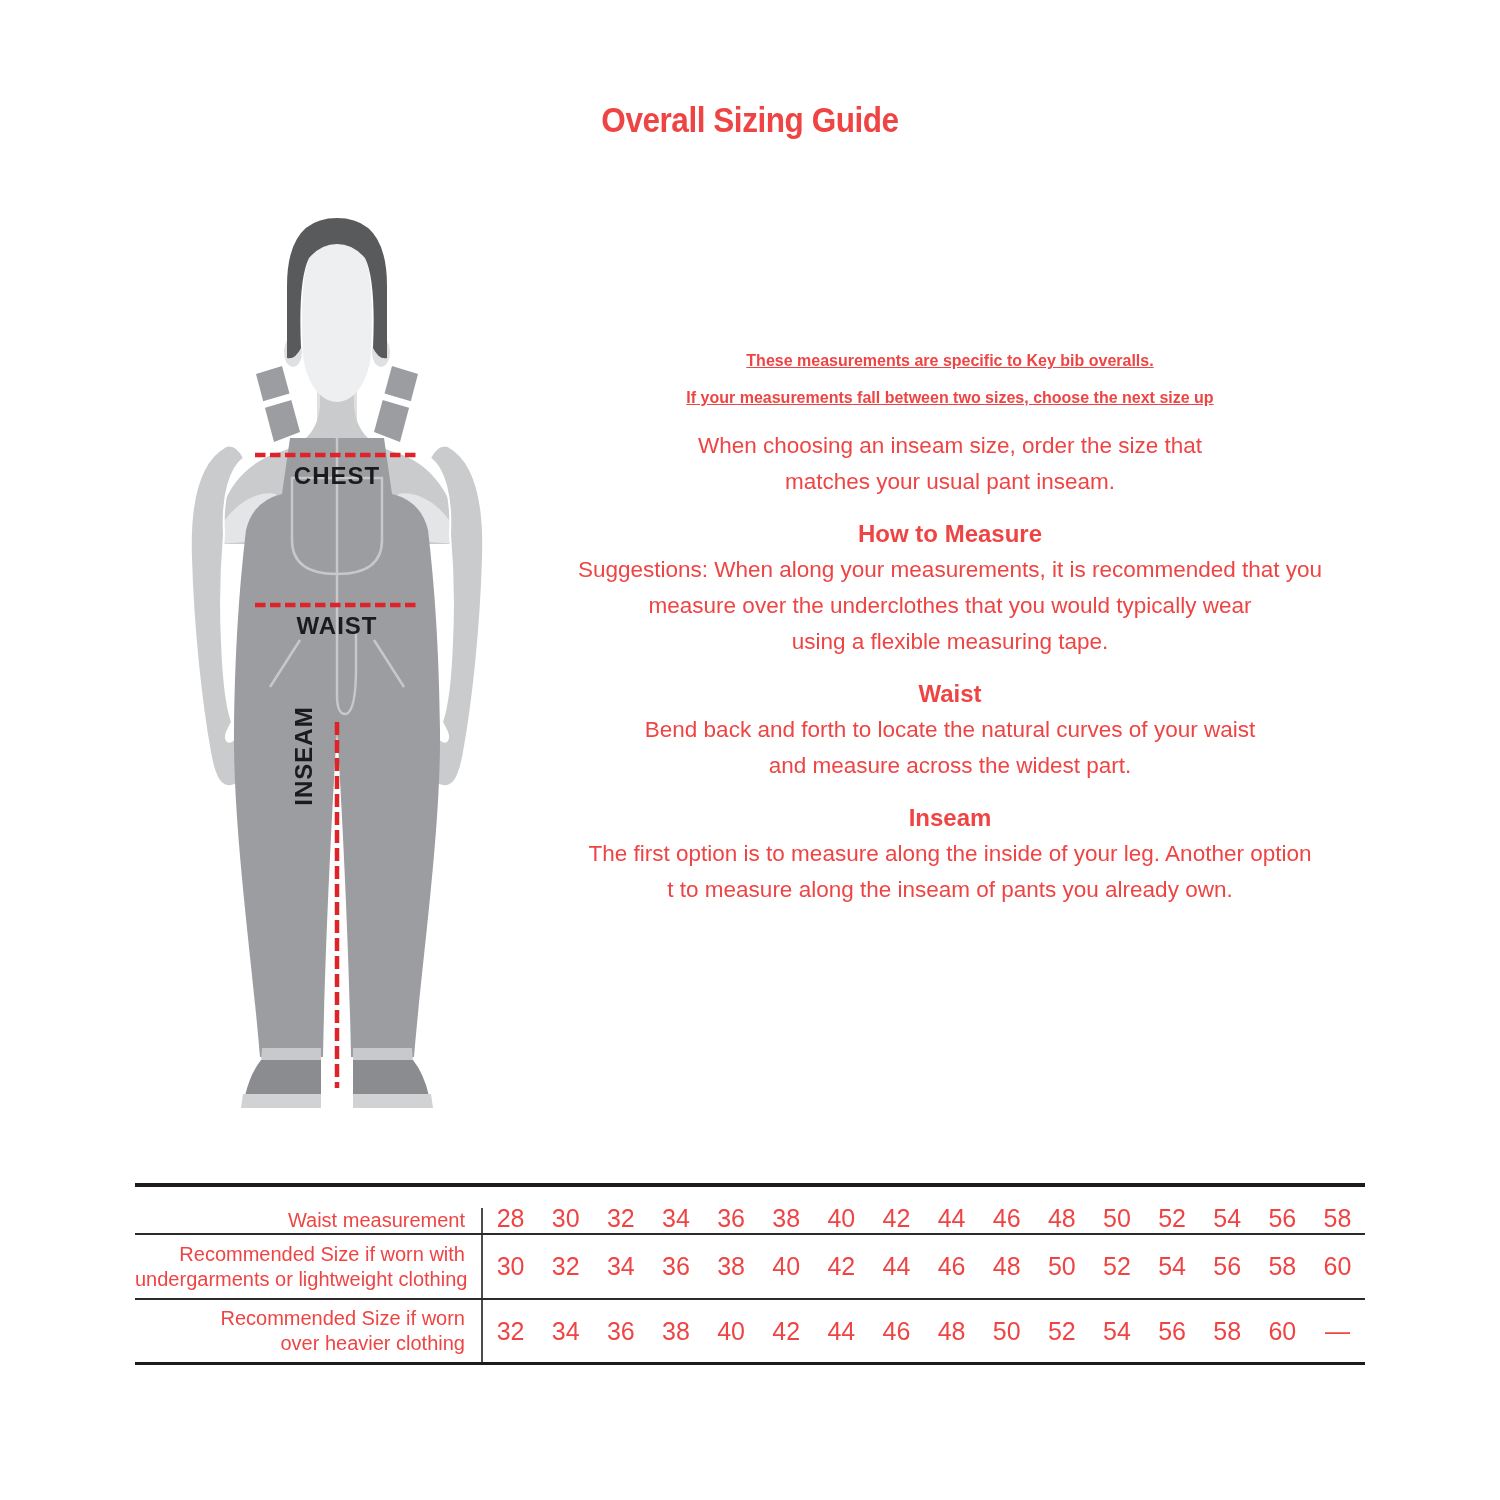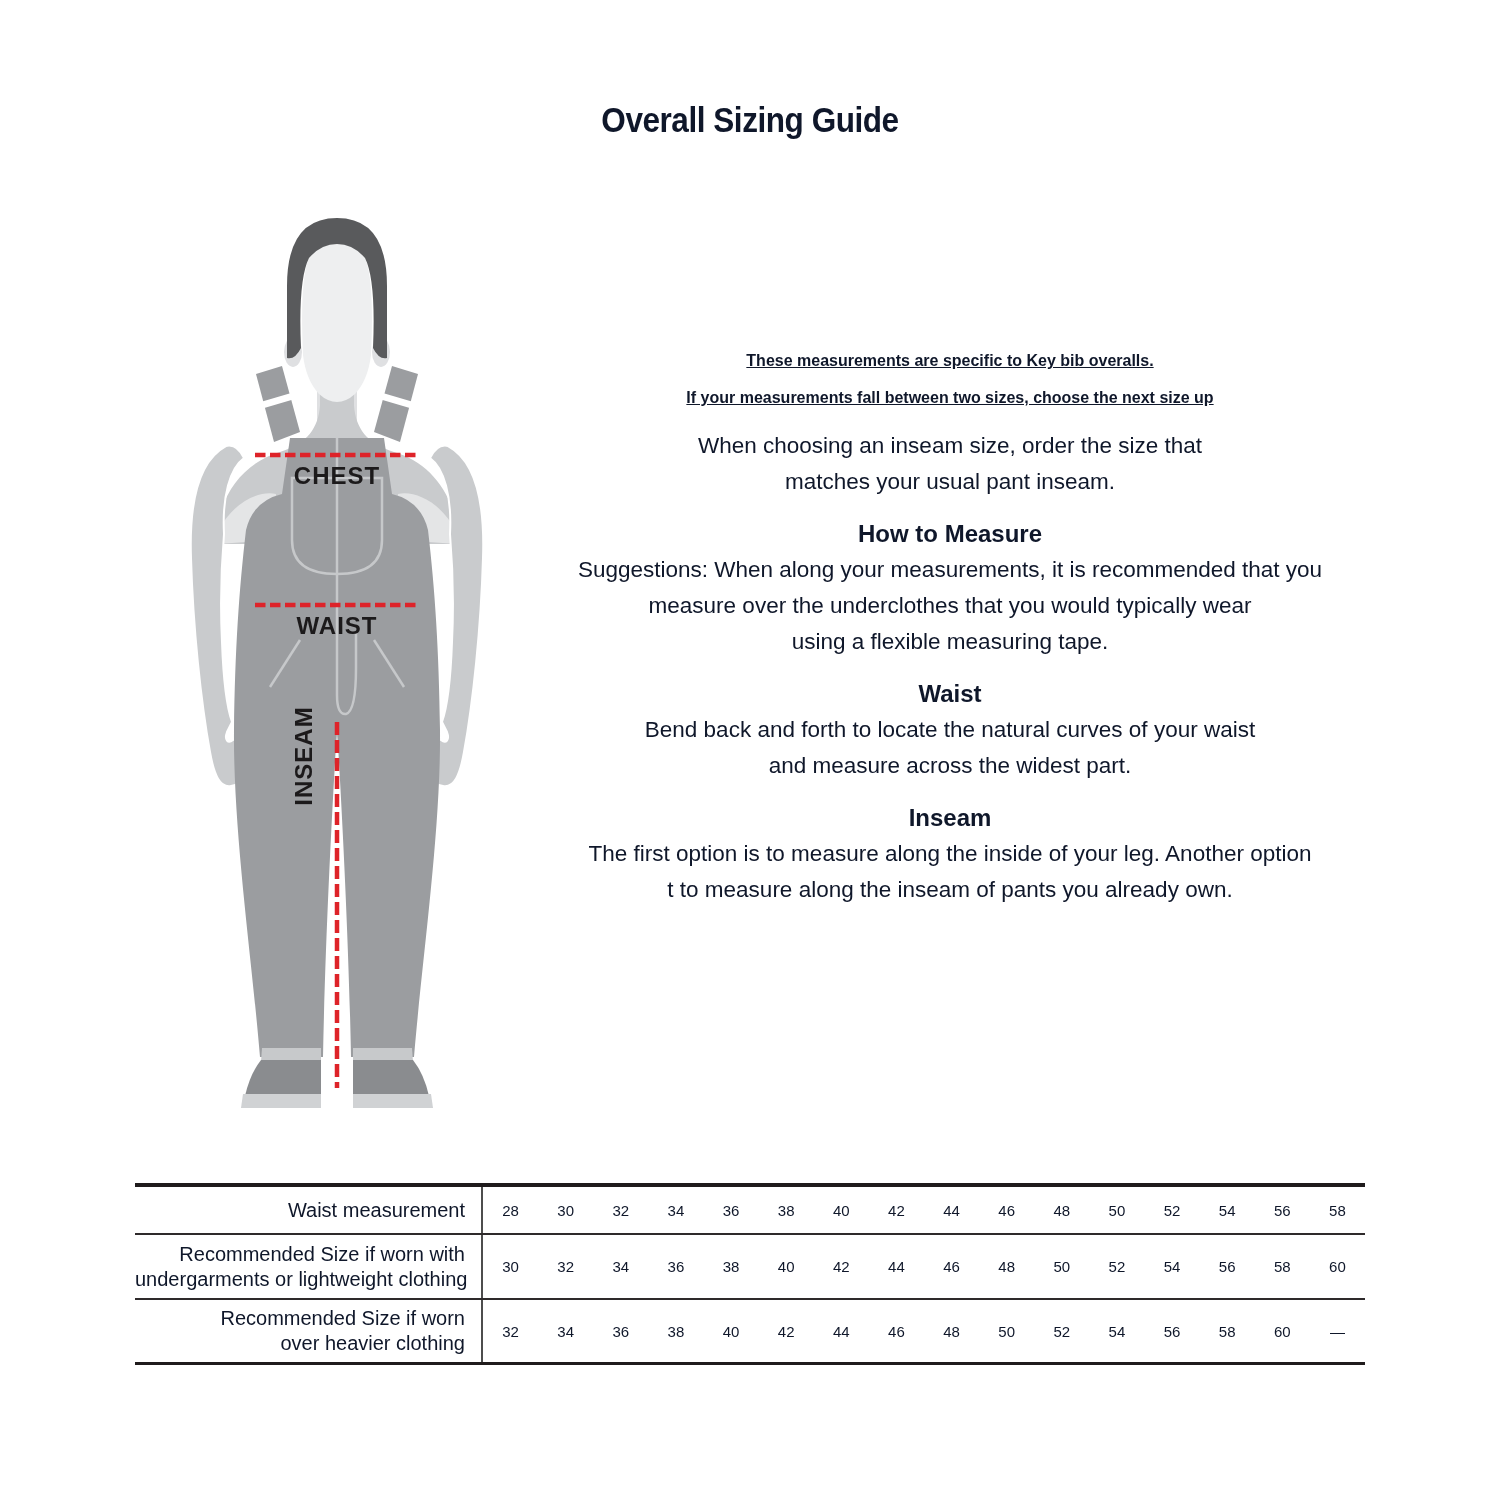--- a/index.html
+++ b/index.html
@@ -1,21 +1,21 @@
 <!DOCTYPE html>
 <html><head>
 <meta charset="utf-8">
 <style>
   html,body{margin:0;padding:0;background:#ffffff;}
   .page{
     position:relative;
     width:1500px;height:1500px;
     background:#ffffff;
     font-family:"Liberation Sans", sans-serif;
-    color:#0f172a;
+    color:#ef4444;
     overflow:hidden;
   }
   .title{
     position:absolute;
     top:100px;left:0;width:100%;
     text-align:center;
     font-size:35px;font-weight:bold;
     letter-spacing:-0.5px;
     transform:scaleX(0.9);
   }
@@ -38,33 +38,33 @@
 
   .size-table{
     position:absolute;
     left:135px;top:1183px;width:1230px;
     border-top:4px solid #1f1b1c;
     border-bottom:3px solid #1f1b1c;
     box-sizing:border-box;
   }
   .t-row{display:flex;align-items:stretch;}
   .t-row + .t-row{border-top:2px solid #2e2a2b;}
-  .t-row:nth-child(1){min-height:46px;}
+  .t-row:nth-child(1){min-height:46px;align-items:flex-end;}
   .t-row:nth-child(2){min-height:63px;}
   .t-row:nth-child(3){min-height:62px;}
   .t-label{
     width:348px;box-sizing:border-box;
     padding-right:16px;
     text-align:right;
     border-right:2px solid #4d4d4d;
     display:flex;flex-direction:column;justify-content:center;
     font-size:20px;line-height:25px;
   }
   .t-vals{flex:1;display:flex;align-items:center;}
-  .t-cell{flex:1;text-align:center;font-size:15px;}
+  .t-cell{flex:1;text-align:center;font-size:25px;}
 </style>
 </head>
 <body>
 
 <div class="page">
 
   <div class="title">Overall Sizing Guide</div>
 
   <div class="figure-wrap">
     <svg width="400" height="950" viewBox="0 0 400 950">

